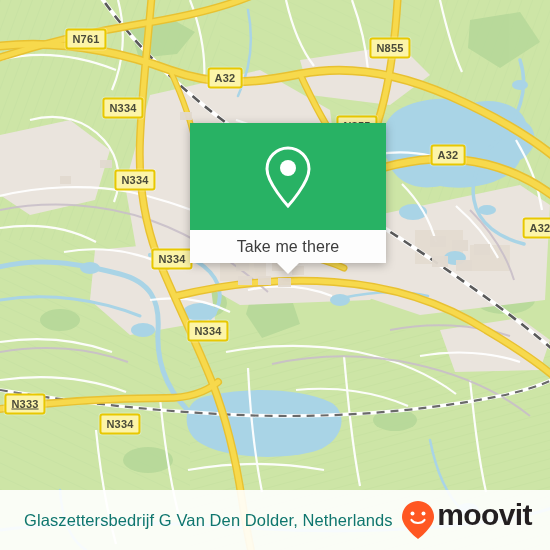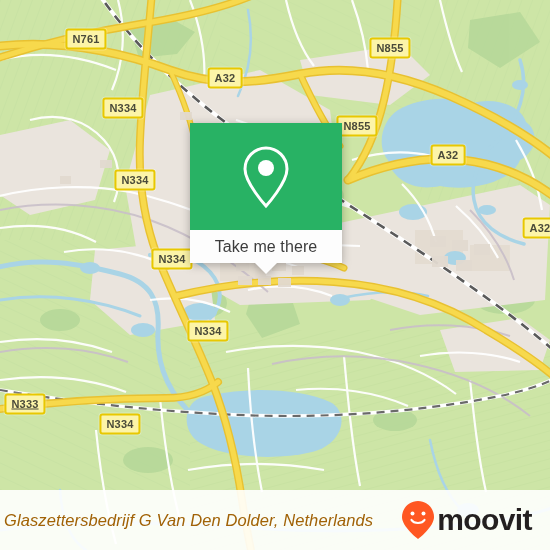--- a/index.html
+++ b/index.html
@@ -46,21 +46,21 @@
     font-size:12.5px;
     color:#2f2f2f;
     letter-spacing:0.1px;
     z-index:40;
   }
 
   
   #place-card {
     position:absolute;
     left:190px; top:123px;
-    width:152px;
+    width:196px;
     z-index:60;
     filter:drop-shadow(0 2px 5px rgba(0,0,0,0.28));
   }
   #card-image {
     height:107px;
     background:#28b264;
     display:flex; align-items:center; justify-content:center;
   }
   #card-footer {
     height:33px;
@@ -82,31 +82,30 @@
 
   
   #footer-bar {
     position:absolute;
     left:0; bottom:0; width:550px; height:60px;
     background:rgba(255,255,255,0.90);
     display:flex; align-items:center;
     z-index:70;
   }
   #footer-title {
-    margin-left:4px;
+    margin-left:24px;
     font-size:16.5px;
-    color:#a16207;
+    color:#0f766e;
     letter-spacing:0.1px;
     white-space:nowrap;
-    font-style:italic;
   }
   #moovit-logo {
     margin-left:auto;
     margin-right:18px;
-    display:flex; align-items:center; gap:2px;
+    display:flex; align-items:flex-start; gap:2px;
   }
   #moovit-wordmark {
     font-size:30px;
     font-weight:bold;
     color:#231f20;
     letter-spacing:-0.6px;
     line-height:30px;
   }
 </style>
 </head>

